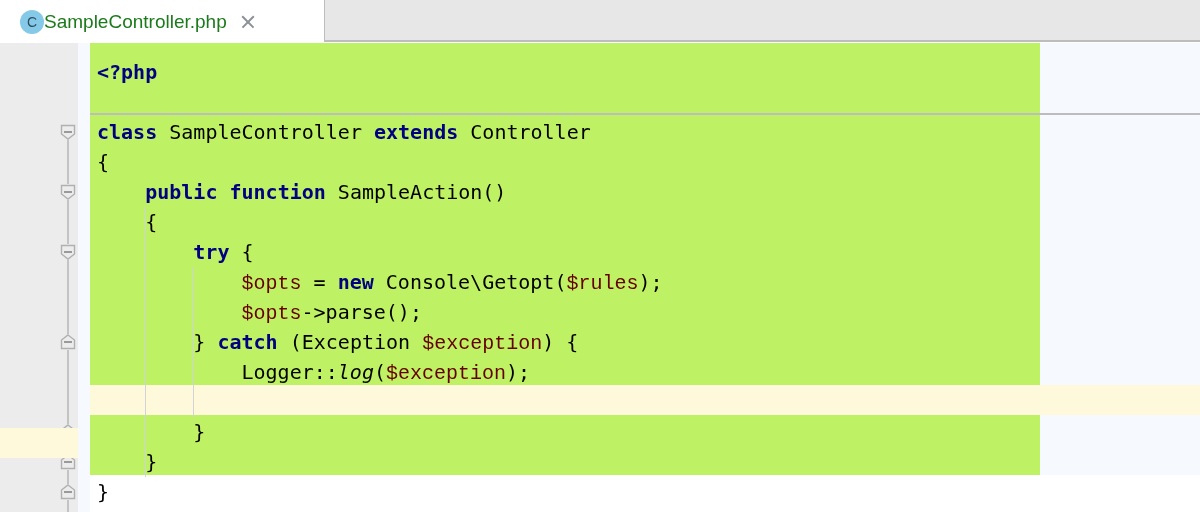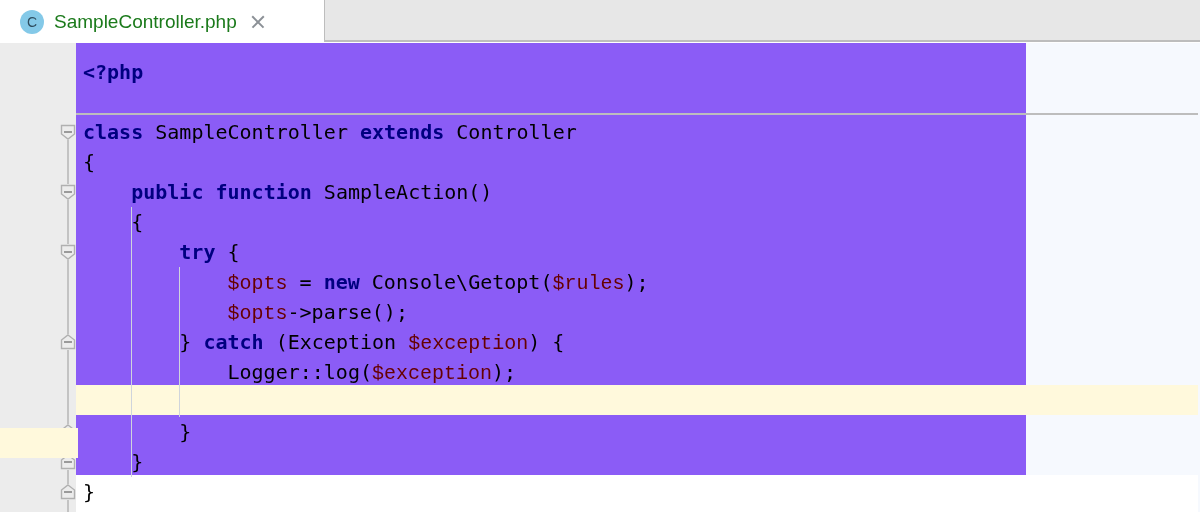--- a/index.html
+++ b/index.html
@@ -59,21 +59,20 @@
     font-size: 14px;
     font-weight: 400;
     display: flex;
     align-items: center;
     justify-content: center;
     margin-left: 20px;
     flex: 0 0 auto;
     font-family: "Liberation Sans", sans-serif;
   }
   .tab-label {
-    margin-left: 10px;
     font-size: 19px;
     color: #1b7a1b;
     white-space: nowrap;
     font-family: "Liberation Sans", sans-serif;
   }
   .tab-close {
     margin-left: 12px;
     width: 18px;
     height: 18px;
     position: relative;
@@ -138,24 +137,24 @@
     left: 4px;
     top: 7px;
     width: 8px;
     height: 2px;
     background: #9a9a9a;
   }
 
   
   .code-surface {
     position: absolute;
-    left: 76px; top: 0;
+    left: 90px; top: 0;
     width: 950px;
     height: 469px;
-    background: #8b5cf6;
+    background: #bef264;
   }
   .sep-line {
     position: absolute;
     left: 0;
     top: 70px;
     width: 1122px;
     height: 2px;
     background: #bdbdbd;
   }
   .caret-band {
@@ -201,21 +200,21 @@
   .line {
     position: absolute;
     left: 7px;
     height: 30px;
     line-height: 30px;
     white-space: pre;
   }
   .kw   { color: #000080; font-weight: bold; }
   .var  { color: #660000; font-family: Liberation Mono, monospace; }
   .plain{ color: #000000; }
-  .ital { color: #000000; }
+  .ital { color: #000000; font-style: italic; }
 </style>
 </head>
 <body>
 
 <div id="app">
 
   <div class="tabbar">
     <div class="tabbar-filler"></div>
 
     <div class="tab-active">

